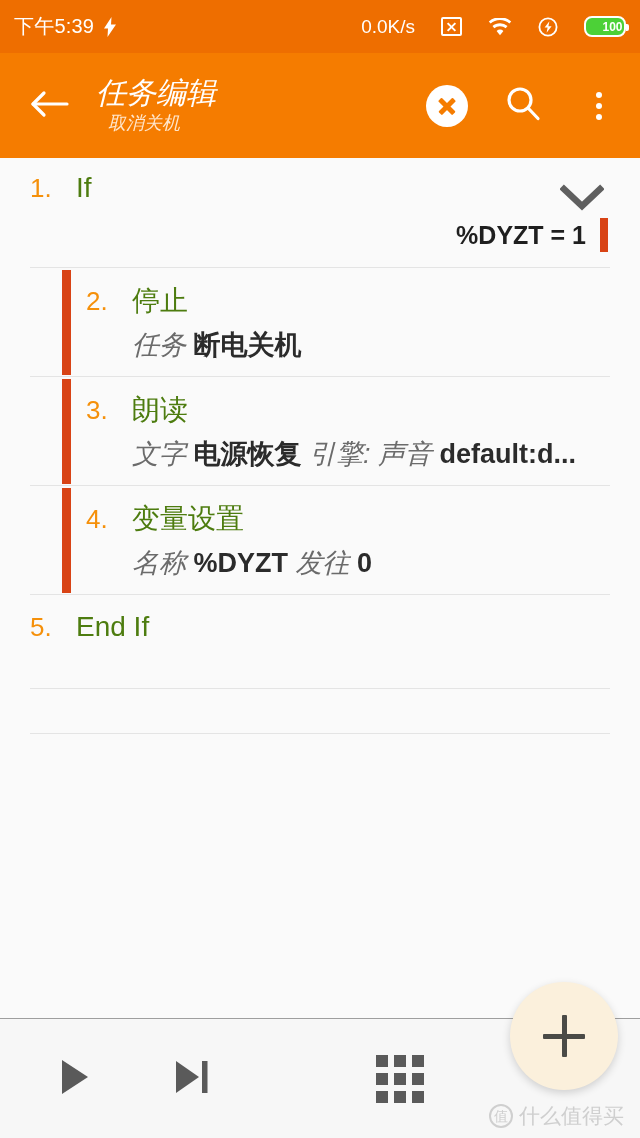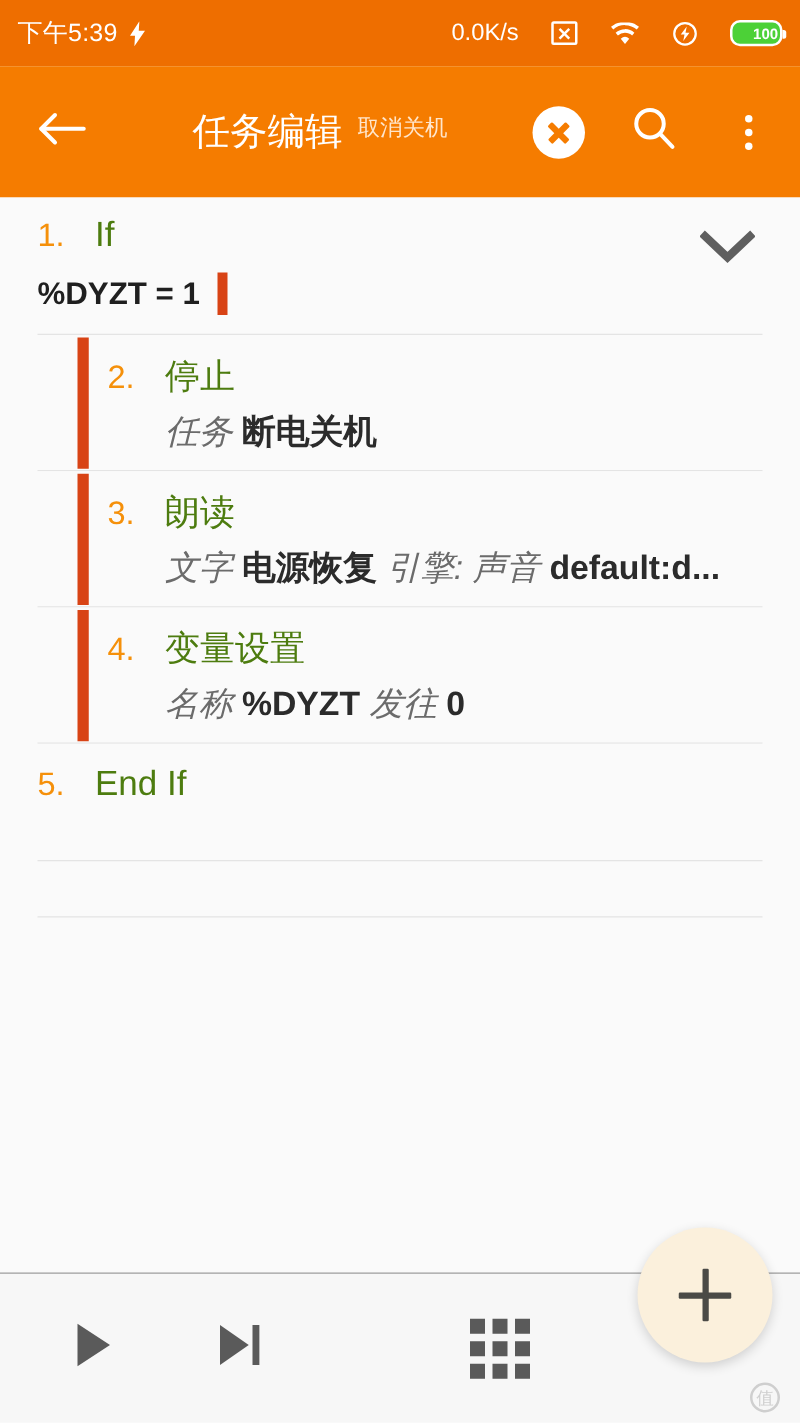--- a/index.html
+++ b/index.html
@@ -46,21 +46,21 @@
 
   
   .appbar {
     height:105px; background:#F57C00; color:#fff;
     display:flex; align-items:center; padding:0 18px 0 22px;
     position:relative;
   }
   .back-btn { width:56px; height:56px; display:flex; align-items:center;
               justify-content:center; flex:0 0 auto; }
   .titles { margin-left:18px; flex:1 1 auto; display:flex;
-            flex-direction:row; justify-content:center; }
+            flex-direction:column; justify-content:center;font-style:italic; }
   .title { font-size:30px; line-height:1.12; color:#FFFFFF; font-weight:400; }
   .subtitle { font-size:18px; line-height:1.25; color:#FFE6CC; margin-top:2px;margin-left:12px; }
   .appbar-actions { display:flex; align-items:center; gap:30px; margin-left:8px; }
   .icon-btn { width:46px; height:46px; display:flex; align-items:center;
               justify-content:center; }
   .close-circle {
     width:42px; height:42px; border-radius:50%; background:#FFFFFF;
     display:flex; align-items:center; justify-content:center; position:relative;
   }
   .close-circle:before, .close-circle:after {
@@ -93,21 +93,21 @@
     margin-top:7px; margin-left:46px; font-size:27px; color:#555555;
     white-space:nowrap; overflow:hidden;
   }
   .detail .lbl { font-style:italic; color:#6B6B6B; font-weight:400; }
   .detail .val { font-weight:bold; color:#2B2B2B; }
 
   
   .row.ifrow .row-inner { padding-bottom:0; }
   .chev { position:absolute; right:36px; top:26px; }
   .cond-line {
-    display:flex; align-items:center;
+    display:flex; justify-content:flex-end; align-items:center;
     padding:14px 4px 16px 0; margin-right:0;
   }
   .cond-text { font-size:25px; font-weight:bold; color:#1F1F1F; }
   .cond-bar { width:8px; height:34px; background:#D84315; margin-left:14px; }
 
   
   .tail-sep { height:1px; background:#E4E4E4; margin:0 30px; }
   .tail-gap { height:44px; }
 
   
@@ -336,13 +336,14 @@
     </div>
   </div>
 </div>
 
 <div class="fab">
   <span class="plus"></span>
 </div>
 
 <div class="watermark">
   <span class="wm-logo">值</span>
+  <span>什么值得买</span>
 </div>
 
 </body></html>

